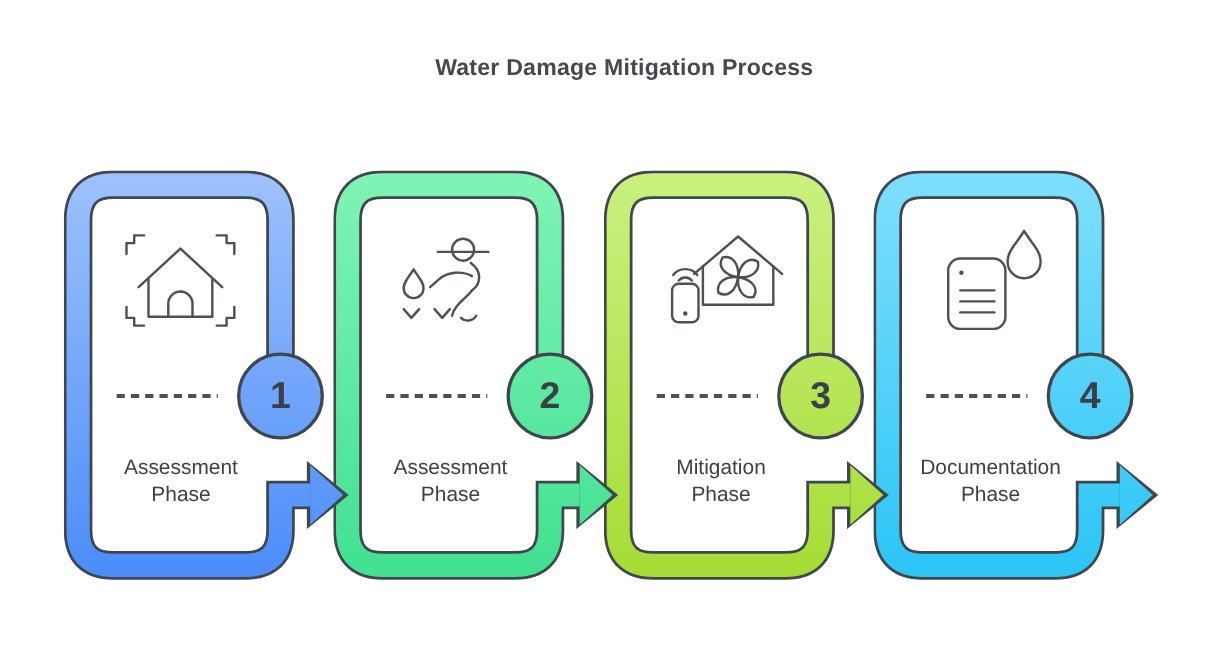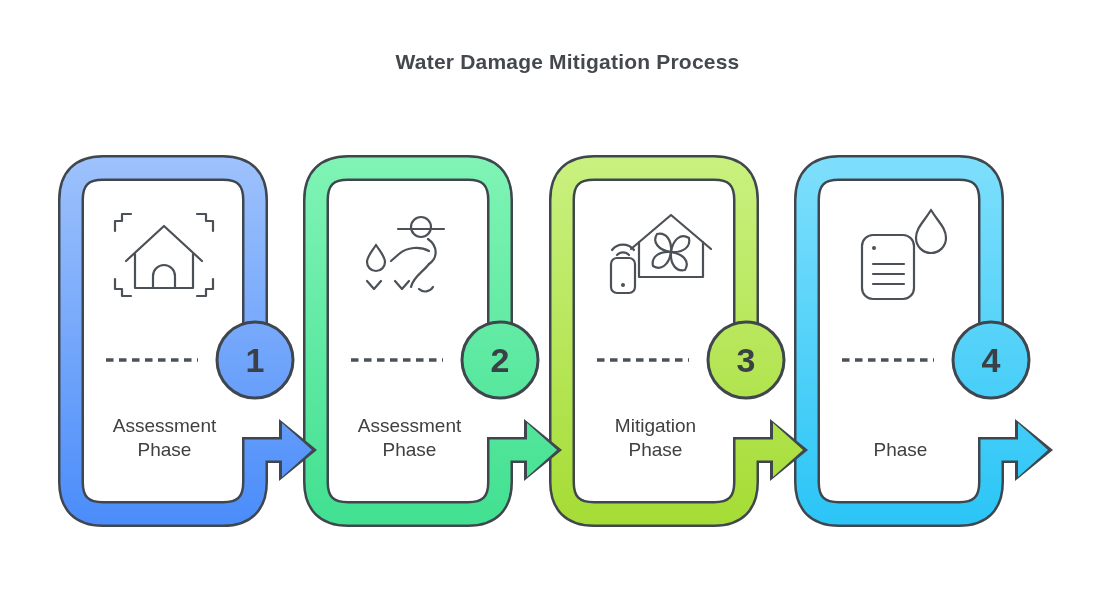--- a/index.html
+++ b/index.html
@@ -135,15 +135,15 @@
       <g class="icon">
         <rect x="68" y="80" width="52" height="64" rx="11"></rect>
         <circle class="fill-dot" cx="80" cy="93" r="2"></circle>
         <path d="M79,109 H110"></path>
         <path d="M79,119 H110"></path>
         <path d="M79,129 H110"></path>
         <path d="M137,55 C129,68 122,73 122,83 A15,15 0 0 0 152,83 C152,73 145,68 137,55"></path>
       </g>
     </svg>
     <div class="num">4</div>
-    <div class="label"><br><span>Phase</span></div>
+    <div class="label"><span>Documentation</span><br><span>Phase</span></div>
   </div>
 </div>
 
 </body></html>

